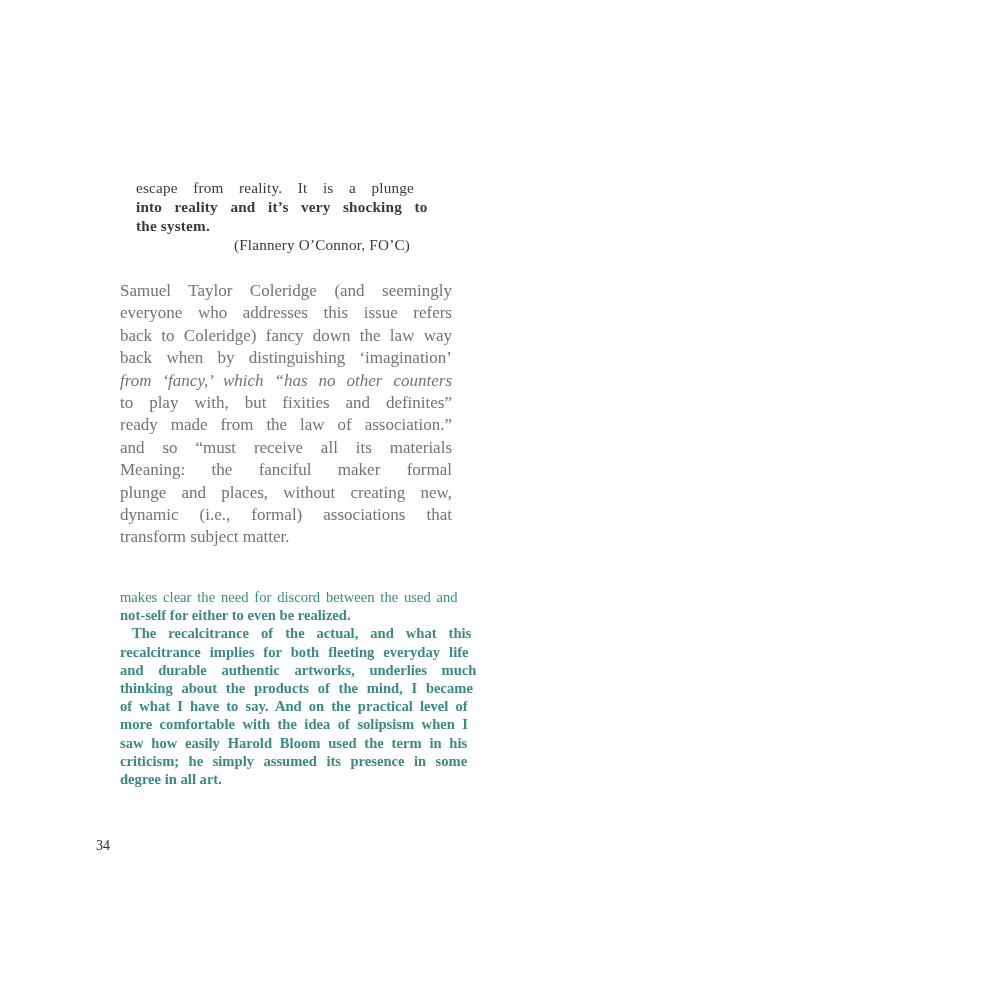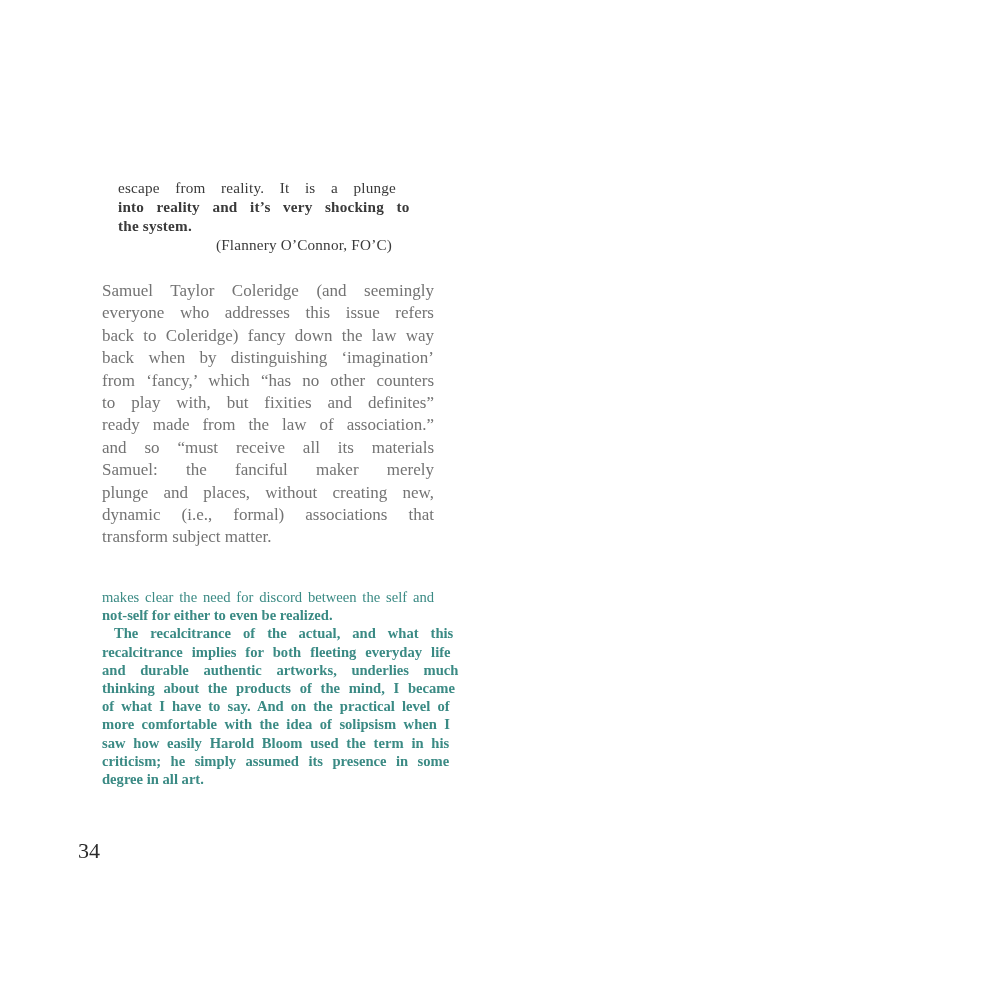--- a/index.html
+++ b/index.html
@@ -13,20 +13,21 @@
       position: relative;
       overflow: hidden;
       font-family: "Liberation Serif", "DejaVu Serif", serif;
       color: #2a2a2a;
     }
     .page {
       position: absolute;
       top: 0;
       height: 836px;
       width: 500px;
+      margin-left: 18px;
     }
     .page-left { left: 0; }
     .page-right { left: 500px; }
 
     .epigraph {
       position: absolute;
       left: 118px;
       top: 178px;
       width: 278px;
       font-size: 15.2px;
@@ -83,53 +84,53 @@
     }
     .left-teal {
       left: 102px;
       top: 588px;
       width: 332px;
     }
 
     .page-number {
       position: absolute;
       top: 838px;
-      font-size: 22px;
+      font-size: 14px;
       color: #2b2b2b;
     }
     .pn-left { left: 78px; }
   </style>
 </head>
 <body>
 
 <div class="page page-left">
   <div class="epigraph">
     <span class="ep-line jline" style="word-spacing: 11.5234px; display: block;"><span>escape from reality. It is a plunge</span></span>
     <span class="ep-line lline" style="word-spacing: 8.51042px; display: block;">into reality and it’s very shocking to</span>
     <span class="ep-line lline">the system.</span>
     <span class="attribution">(Flannery O’Connor, FO’C)</span>
   </div>
 
   <div class="body-text left-body">
     <span class="ln" style="display: block; white-space: nowrap; word-spacing: 0px;">Samuel Taylor Coleridge (and seemingly</span>
     <span class="ln" style="display: block; white-space: nowrap; word-spacing: 0px;">everyone who addresses this issue refers</span>
     <span class="ln" style="display: block; white-space: nowrap; word-spacing: 0px;">back to Coleridge) fancy down the law way</span>
     <span class="ln" style="display: block; white-space: nowrap; word-spacing: 0px;">back when by distinguishing ‘imagination’</span>
-    <span class="ln" style="display: block; white-space: nowrap; word-spacing: 0px;">from ‘fancy,’ which “has no other counters</span>
+    <span class="ln" style="display: block; white-space: nowrap; word-spacing: 0px; font-style: italic;">from ‘fancy,’ which “has no other counters</span>
     <span class="ln" style="display: block; white-space: nowrap; word-spacing: 0px;">to play with, but fixities and definites”</span>
     <span class="ln" style="display: block; white-space: nowrap; word-spacing: 0px;">ready made from the law of association.”</span>
     <span class="ln" style="display: block; white-space: nowrap; word-spacing: 0px;">and so “must receive all its materials</span>
-    <span class="ln" style="display: block; white-space: nowrap; word-spacing: 0px;">Samuel: the fanciful maker merely</span>
+    <span class="ln" style="display: block; white-space: nowrap; word-spacing: 0px;">Meaning: the fanciful maker formal</span>
     <span class="ln" style="display: block; white-space: nowrap; word-spacing: 0px;">plunge and places, without creating new,</span>
     <span class="ln" style="display: block; white-space: nowrap; word-spacing: 0px;">dynamic (i.e., formal) associations that</span>
     <span class="ln last" style="word-spacing: 0px;">transform subject matter.</span>
   </div>
 
   <div class="teal-text left-teal">
-    <span class="ln-t jline" style="display: block; white-space: nowrap; word-spacing: 2.17535px;"><span>makes clear the need for discord between the self and</span></span>
+    <span class="ln-t jline" style="display: block; white-space: nowrap; word-spacing: 2.17535px;"><span>makes clear the need for discord between the used and</span></span>
     <span class="ln-t lline" style="display: block; white-space: nowrap; word-spacing: 0px;">not-self for either to even be realized.</span>
     <span class="ln-t lline" style="padding-left: 12px; display: block; white-space: nowrap; word-spacing: 8.32143px;">The recalcitrance of the actual, and what this</span>
     <span class="ln-t lline" style="display: block; white-space: nowrap; word-spacing: 5.35938px;">recalcitrance implies for both fleeting everyday life</span>
     <span class="ln-t lline" style="display: block; white-space: nowrap; word-spacing: 10.9594px;">and durable authentic artworks, underlies much</span>
     <span class="ln-t lline" style="display: block; white-space: nowrap; word-spacing: 5.07422px;">thinking about the products of the mind, I became</span>
     <span class="ln-t lline" style="display: block; white-space: nowrap; word-spacing: 3.44744px;">of what I have to say. And on the practical level of</span>
     <span class="ln-t lline" style="display: block; white-space: nowrap; word-spacing: 3.80859px;">more comfortable with the idea of solipsism when I</span>
     <span class="ln-t lline" style="display: block; white-space: nowrap; word-spacing: 4.14757px;">saw how easily Harold Bloom used the term in his</span>
     <span class="ln-t lline" style="display: block; white-space: nowrap; word-spacing: 5.79688px;">criticism; he simply assumed its presence in some</span>
     <span class="ln-t lline" style="display: block; white-space: nowrap; word-spacing: 0px;">degree in all art.</span>

